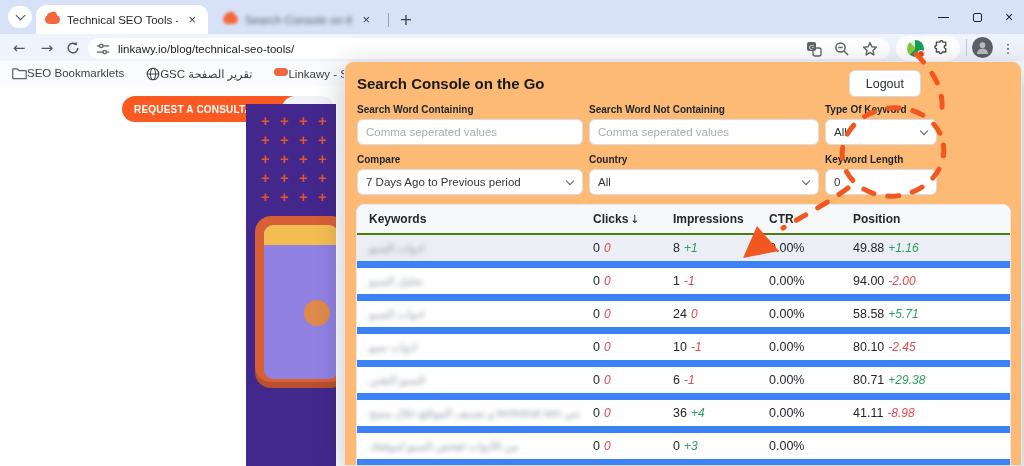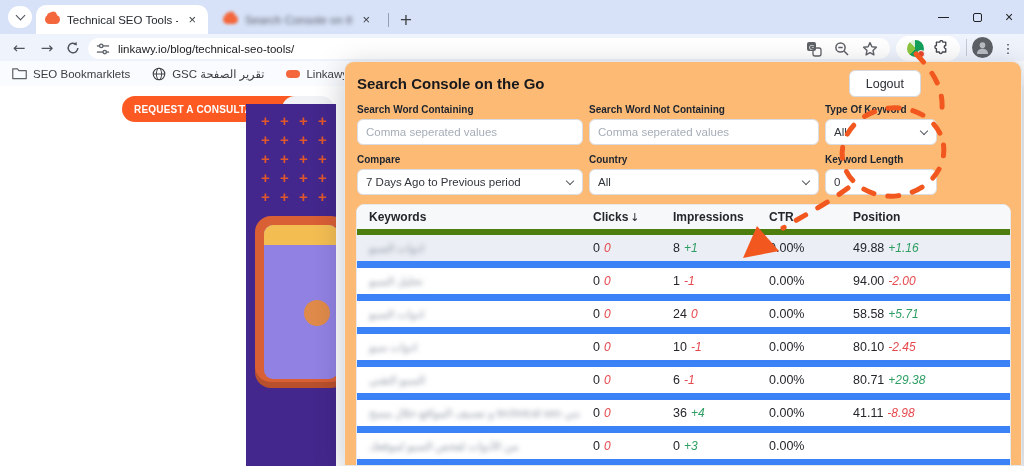--- a/index.html
+++ b/index.html
@@ -34,21 +34,21 @@
   .urltext{font-size:11.5px;color:#202124;margin-left:8px;flex:1}
   .obicons{display:flex;align-items:center;gap:12px;margin-right:4px}
   .extpill{left:896px;top:36px;width:64px;height:25px;background:#fff;border-radius:13px;display:flex;align-items:center;justify-content:space-around;z-index:10;padding:0 6px}
   .extlogo{width:17px;height:17px;border-radius:50%;background:conic-gradient(#14a05c 0 62%,#8cc63f 62% 88%,#dff0dc 88% 100%);position:relative}
   .extlogo:after{content:"";position:absolute;right:-1px;bottom:-1px;width:6px;height:6px;border-radius:50%;background:#e8452c;border:1px solid #fff}
   .tbdivider{left:966px;top:39px;width:1px;height:17px;background:#c3cbd6;z-index:10}
   .avatar{left:972px;top:37px;width:21px;height:21px;border-radius:50%;background:#5d6166;display:flex;align-items:center;justify-content:center;z-index:10;overflow:hidden}
   .dots{left:999px;top:37px;width:18px;height:22px;display:flex;align-items:center;justify-content:center;color:#42464d;font-size:13px;z-index:10}
 
   .bookmarksbar{left:0;top:61px;width:1024px;height:25px;background:#f9fbfe;z-index:3;display:flex;align-items:center;gap:22px;padding:0 12px;font-size:11.5px;color:#3c4043}
-  .bmitem{display:flex;align-items:center;gap:6px;white-space:nowrap}
+  .bmitem{display:flex;align-items:flex-start;white-space:nowrap}
   .bm-orange{width:14px;height:8px;border-radius:5px;background:#f4673c}
   .bm-red{width:12px;height:12px;border-radius:50%;background:#e8452c;position:relative}
 
   
   .pagearea{left:0;top:86px;width:1024px;height:380px;background:#fff;z-index:1}
   .consultbtn{left:122px;top:96px;height:26px;background:#fc5a22;border-radius:14px;display:flex;align-items:center;gap:7px;padding:0 12px;z-index:2}
   .consultbtn span{color:#fff;font-size:10px;font-weight:800;letter-spacing:.2px}
   .wabubble{width:15px;height:15px;border-radius:50%;border:1.6px solid #fff;position:relative}
   .seopill{left:282px;top:96px;width:52px;height:26px;background:#f0f2f5;border-radius:14px;display:flex;align-items:center;padding:0 10px;font-size:10px;font-weight:700;color:#363c44;z-index:2;white-space:nowrap;overflow:hidden}
   .heropanel{left:246px;top:104px;width:90px;height:362px;background:#44278c;z-index:2;overflow:hidden}
@@ -69,21 +69,21 @@
   .logoutbtn{position:absolute;right:100px;top:8px;height:27px;padding:0 16px;background:#fff;border:1px solid #d6dadf;border-radius:6px;font-size:12.5px;color:#2a2e34;display:flex;align-items:center}
   .formgrid{position:absolute;left:12px;top:42px;display:grid;grid-template-columns:226px 230px 112px;column-gap:6px;row-gap:9px}
   .fld label{display:block;font-size:10px;font-weight:700;color:#1b2430;margin-bottom:4px}
   .ctl{height:26px;border:1px solid #d9dde3;border-radius:6px;background:#fff;width:100%;font-size:11.5px;color:#30343b;padding:0 8px;display:flex;align-items:center}
   input.ctl{outline:none;font-family:"Liberation Sans",sans-serif}
   input.ctl::placeholder{color:#a6adb8}
   .selectctl{position:relative;justify-content:flex-start}
   .selectctl .sel-chev{position:absolute;right:9px;top:8px;width:6px;height:6px;border-right:1.5px solid #565b63;border-bottom:1.5px solid #565b63;transform:rotate(45deg)}
 
   .table{position:absolute;left:11px;top:142px;width:655px;border:1px solid #e6e8ee;border-radius:8px 8px 0 0;background:#fff}
-  .thead{display:grid;grid-template-columns:224px 80px 96px 84px 1fr;height:30px;align-items:center;background:#f7f8fa;border-bottom:6px solid #4d7c0f;border-radius:8px 8px 0 0;padding-left:12px;font-size:12px;font-weight:700;color:#23262b}
+  .thead{display:grid;grid-template-columns:224px 80px 96px 84px 1fr;height:30px;align-items:center;background:#f7f8fa;border-bottom:2px solid #4d7c0f;border-radius:8px 8px 0 0;padding-left:12px;font-size:12px;font-weight:700;color:#23262b}
   .trow{display:grid;grid-template-columns:224px 80px 96px 84px 1fr;height:33px;align-items:center;border-bottom:7px solid #3b82f6;padding-left:12px;font-size:12.5px;color:#23262b}
   .trow.hl{background:#ebeef4}
   .kw{font-size:11px;color:#8d95a3;filter:blur(2.4px);white-space:nowrap;overflow:hidden;max-width:210px}
   .d{font-style:italic;font-size:12px;margin-left:4px}
   .d.up{color:#2e9e63}
   .d.dn{color:#e5484d}
   .sortarrow{font-weight:400;font-size:11px;margin-left:2px}
 
   
   .annot{left:0;top:0;width:1024px;height:466px;z-index:40;pointer-events:none}

